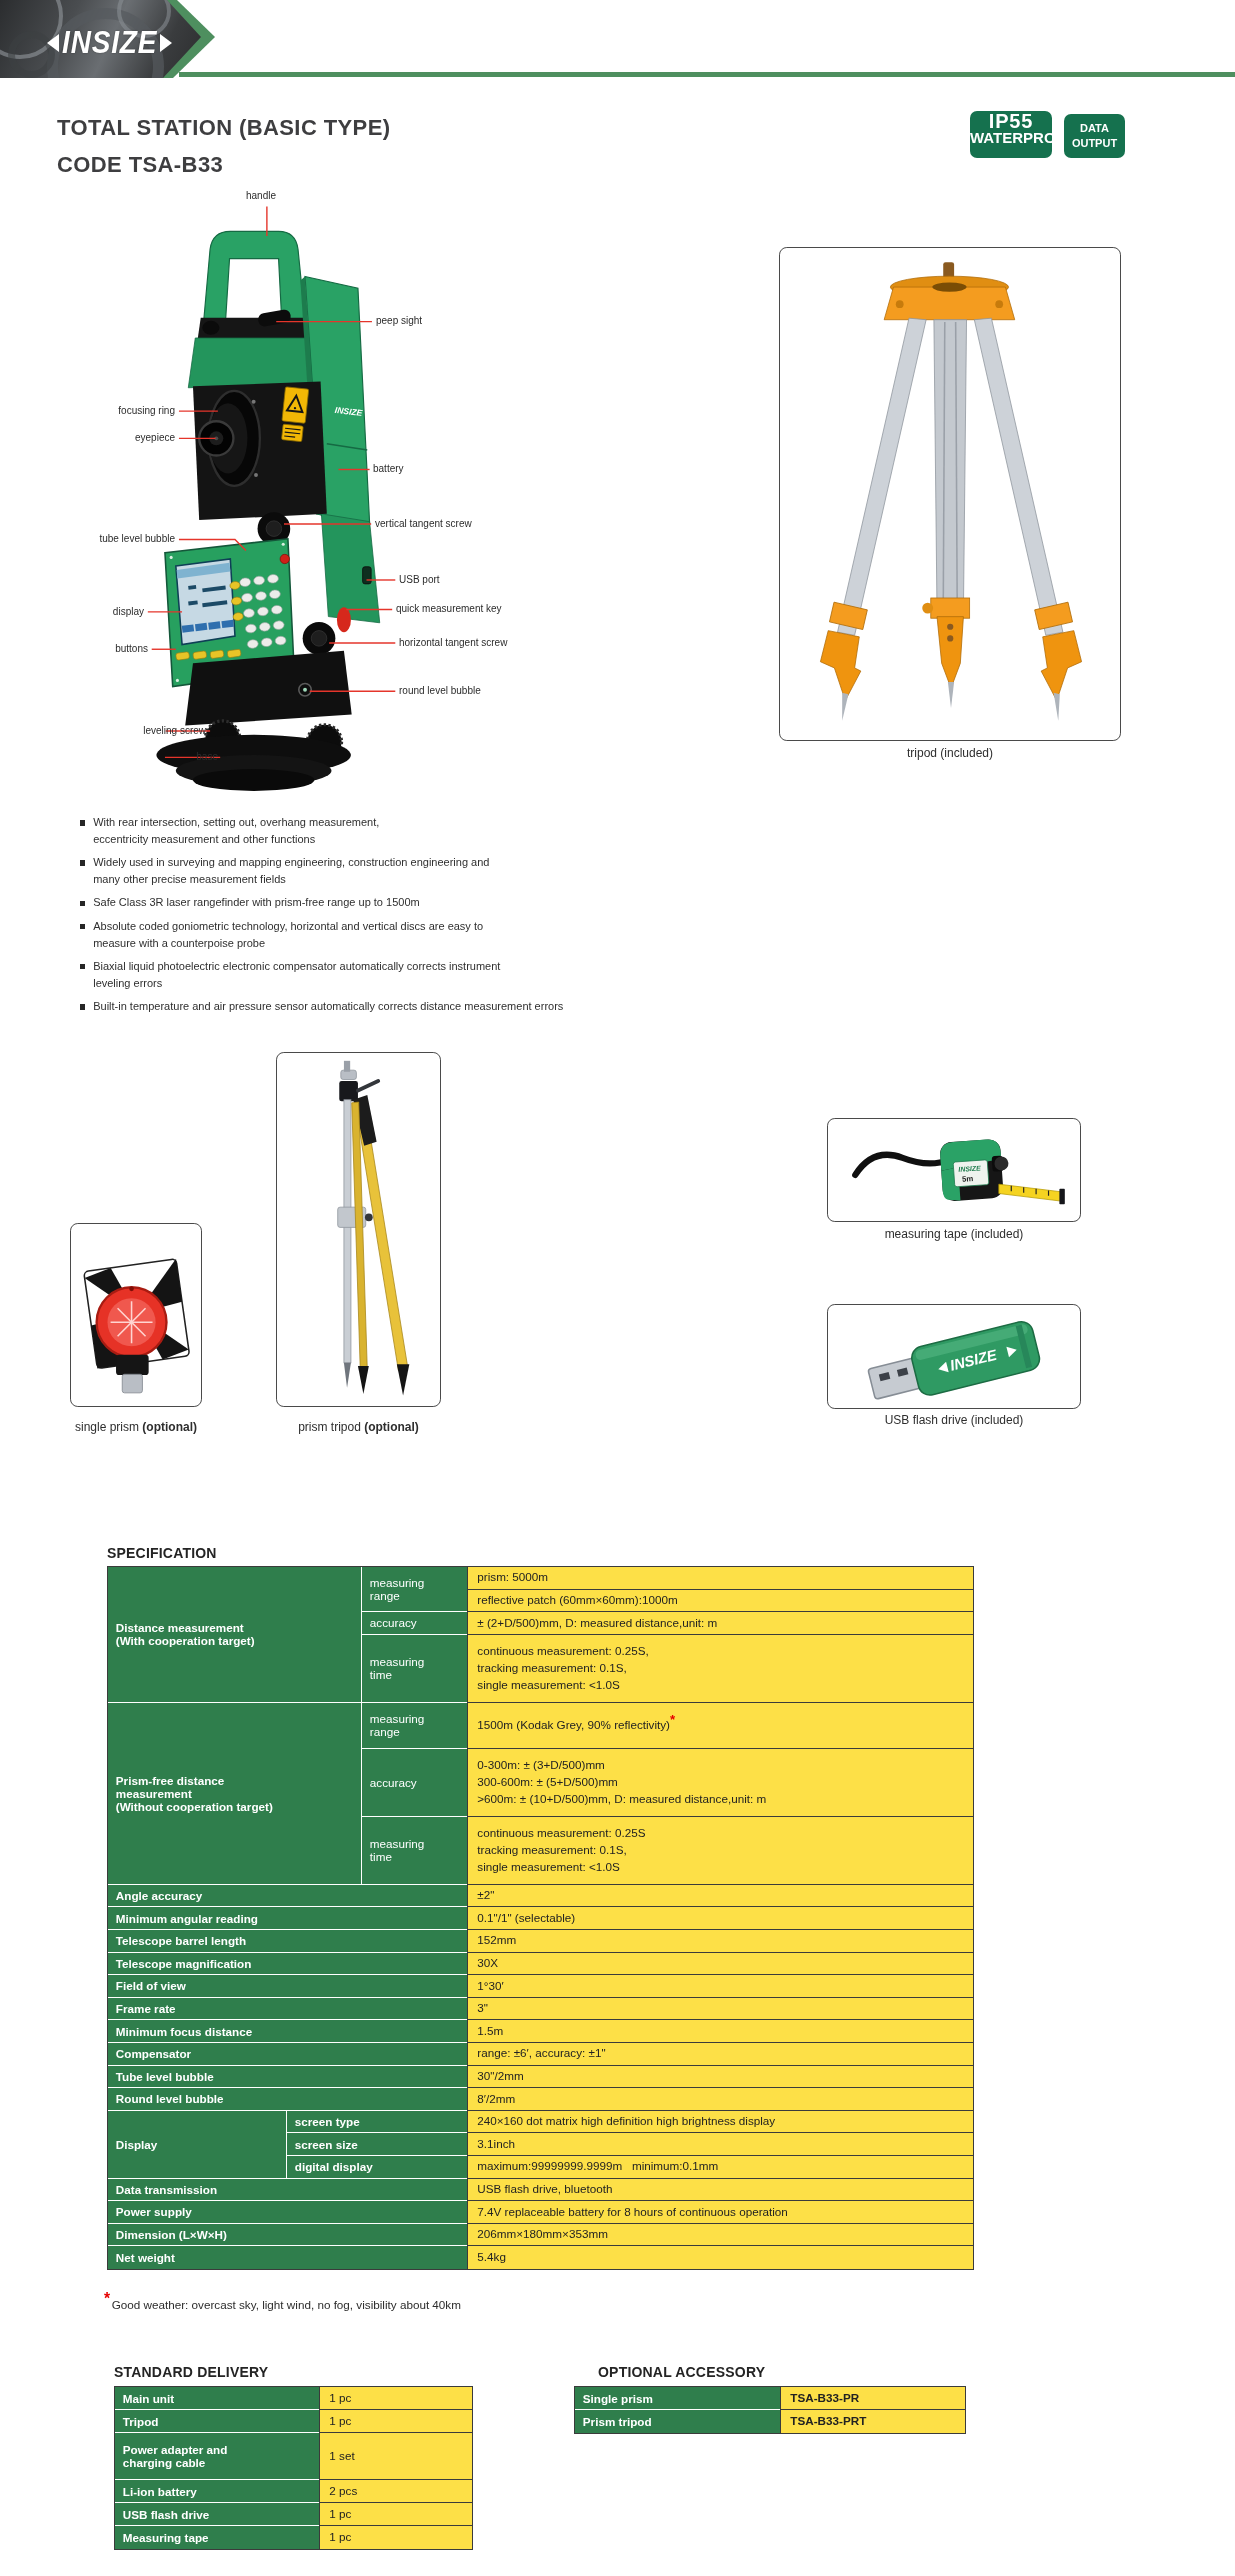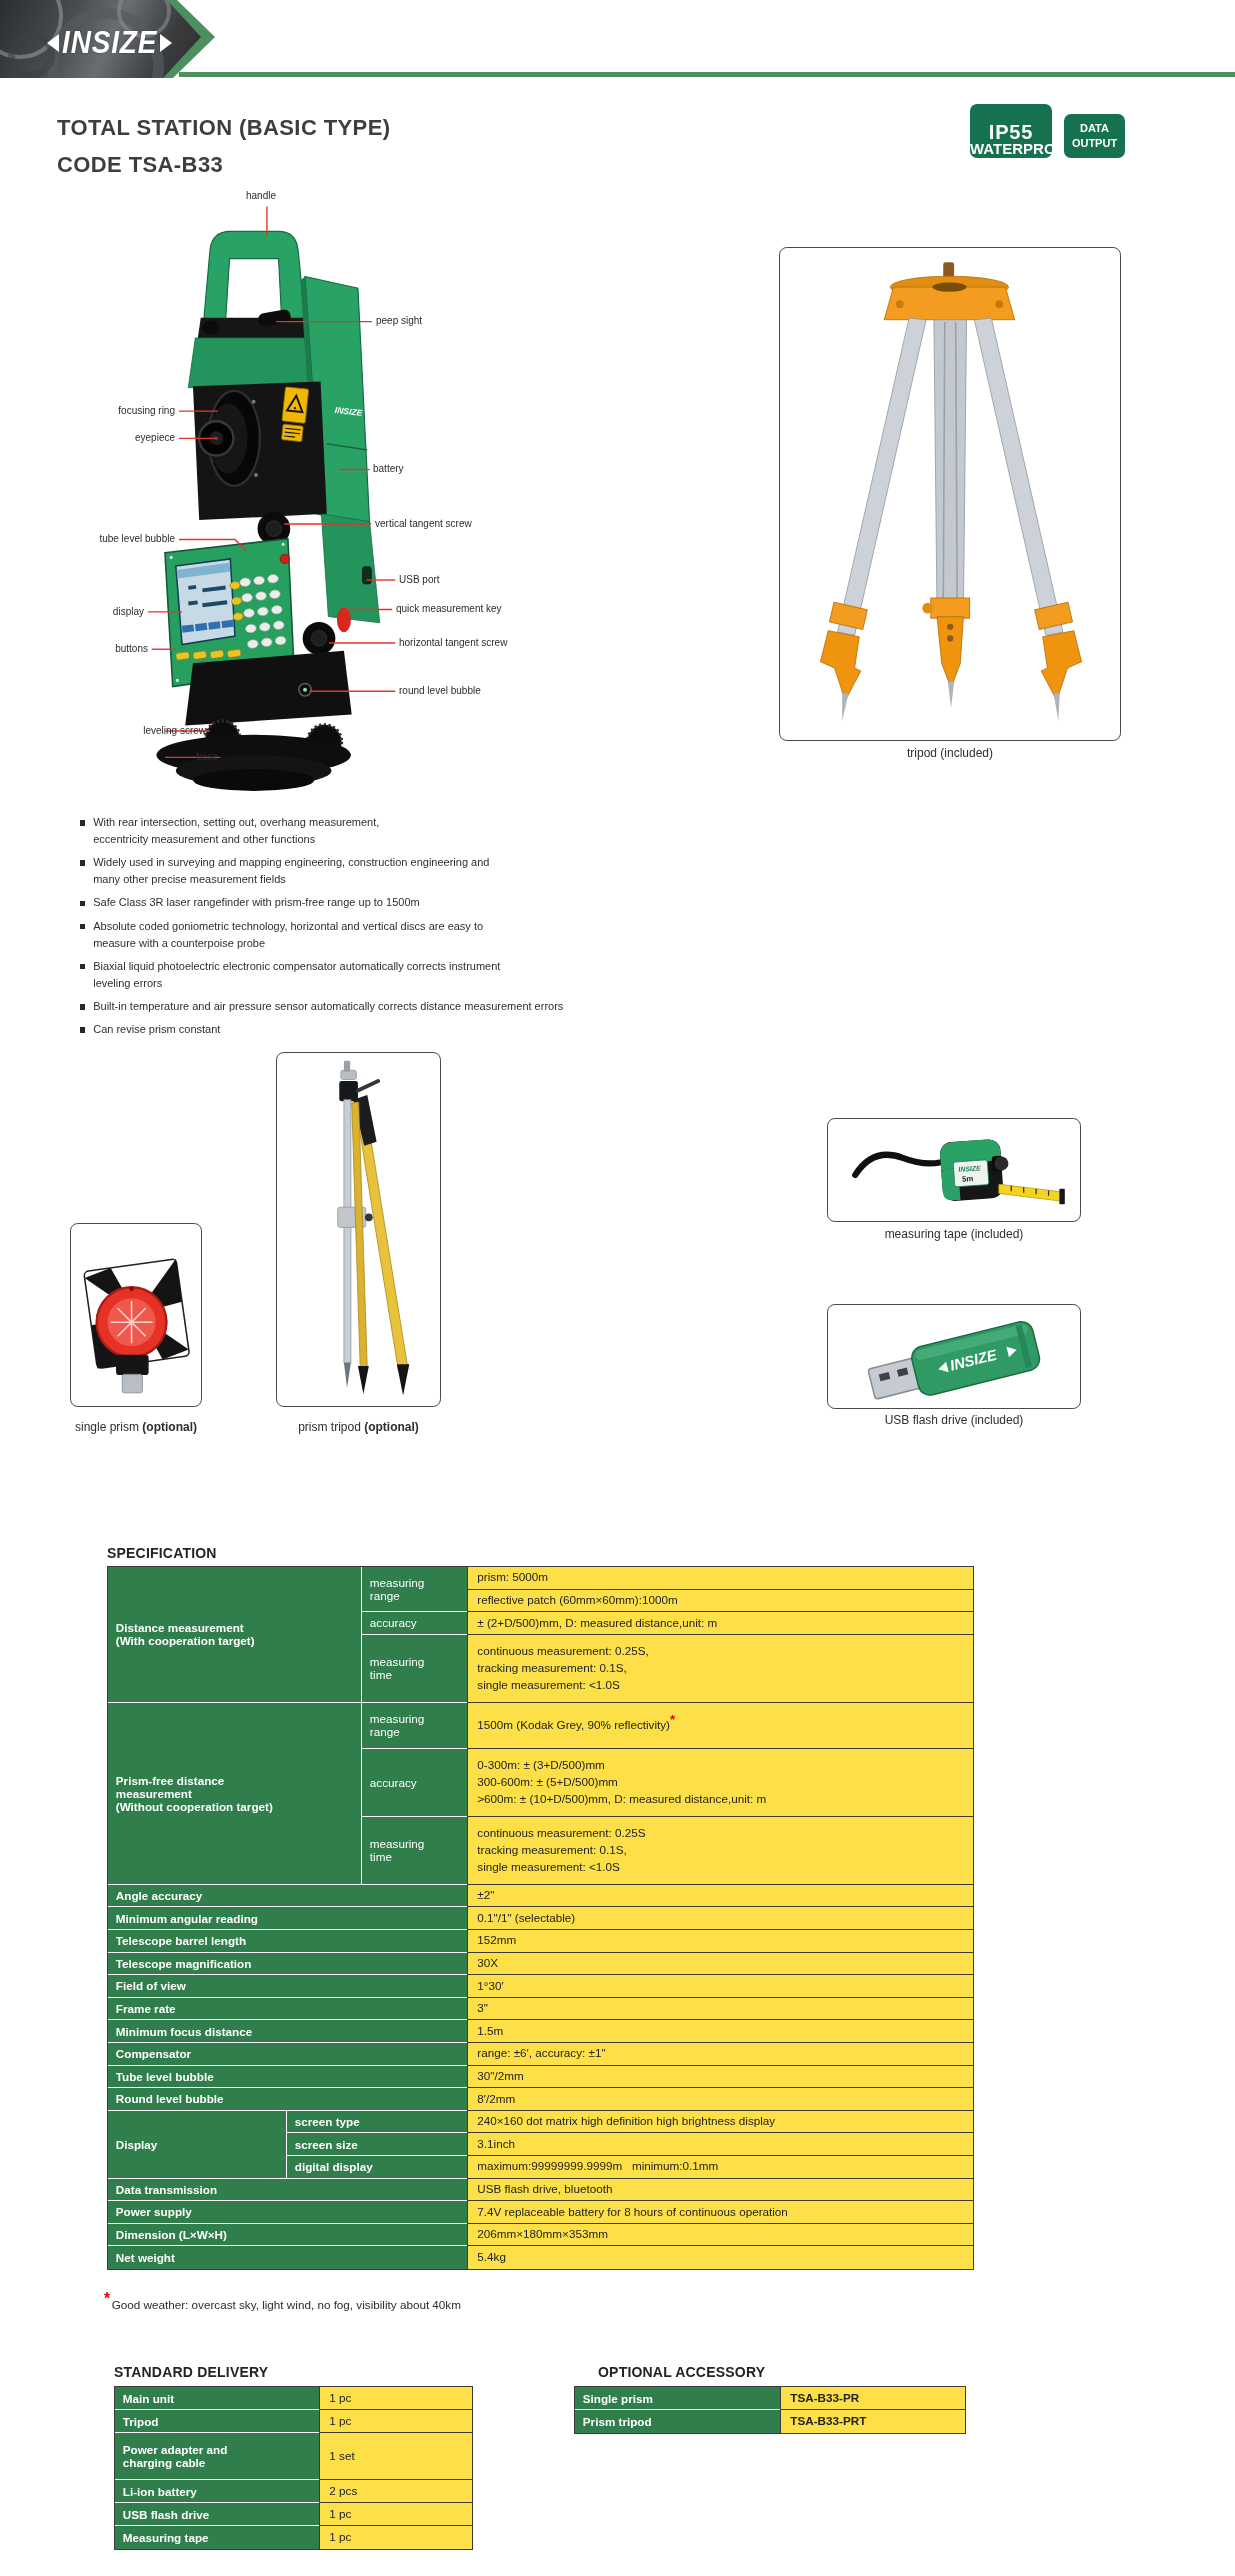--- a/index.html
+++ b/index.html
@@ -23,21 +23,21 @@
   .gear.g4 { left:7.8px; top:31px; width:47px; height:47px; border-width:7.8px; border-color:#3c3f42;}
   .logo { position:absolute; left:47px; top:26.5px; display:flex; align-items:center; gap:3.1px; }
   .logo-text { color:#fff; font-weight:bold; font-style:italic; font-size:28px; letter-spacing:0.8px;
     transform:scaleY(1.15); text-shadow:0 0 1.6px rgba(0,0,0,.4); }
   .logo-arrow { width:0; height:0; border-top:9.3px solid transparent; border-bottom:9.3px solid transparent; }
   .logo-arrow.left  { border-right:12.5px solid #fff; }
   .logo-arrow.right { border-left:12.5px solid #fff; }
   .title { position:absolute; left:57px; top:109px; font-size:22px; font-weight:bold;
     color:#3e3e40; line-height:37px; letter-spacing:0.4px; }
   .badge { position:absolute; background:#15714e; border-radius:7px; color:#fff; text-align:center; }
-  .badge1 { left:970px; top:104px; width:82px; height:54px; padding-top:18px; }
+  .badge1 { left:970px; top:111px; width:82px; height:47px; padding-top:0; }
   .badge1 .b-big { font-size:20px; font-weight:bold; line-height:20px; letter-spacing:0.8px;}
   .badge1 .b-small { font-size:15px; font-weight:bold; line-height:14px; }
   .badge2 { left:1064px; top:114px; width:61px; height:44px; padding-top:7px; }
   .badge2 div { font-size:11px; font-weight:bold; line-height:15px; }
   
   .diagram { position:absolute; left:101px; top:187px; width:545px; height:607px; }
   .diagram svg.leaders { position:absolute; inset:0; }
   .callout { position:absolute; font-size:10px; color:#2c2c2c; white-space:nowrap; }
   .callout.r { text-align:right; }
   
@@ -300,21 +300,20 @@
     <li>With rear intersection, setting out, overhang measurement,
 eccentricity measurement and other functions</li>
     <li>Widely used in surveying and mapping engineering, construction engineering and
 many other precise measurement fields</li>
     <li>Safe Class 3R laser rangefinder with prism-free range up to 1500m</li>
     <li>Absolute coded goniometric technology, horizontal and vertical discs are easy to
 measure with a counterpoise probe</li>
     <li>Biaxial liquid photoelectric electronic compensator automatically corrects instrument
 leveling errors</li>
     <li>Built-in temperature and air pressure sensor automatically corrects distance measurement errors</li>
-    <li>Can revise prism constant</li>
   </ul>
 
   <div class="figbox" style="left:70px; top:1223px; width:132px; height:184px;">
     <svg viewBox="0 0 170 236" width="132" height="184">
       <g transform="rotate(-8 85 118)">
         <rect x="25" y="52" width="120" height="126" rx="6" fill="#ffffff" stroke="#222" stroke-width="2"></rect>
         <path d="M85 115 L25 60 L60 52 Z" fill="#141414"></path>
         <path d="M85 115 L145 52 L145 108 Z" fill="#141414"></path>
         <path d="M85 115 L25 122 L25 178 L60 178 Z" fill="#141414"></path>
         <path d="M85 115 L145 170 L110 178 Z" fill="#141414"></path>

